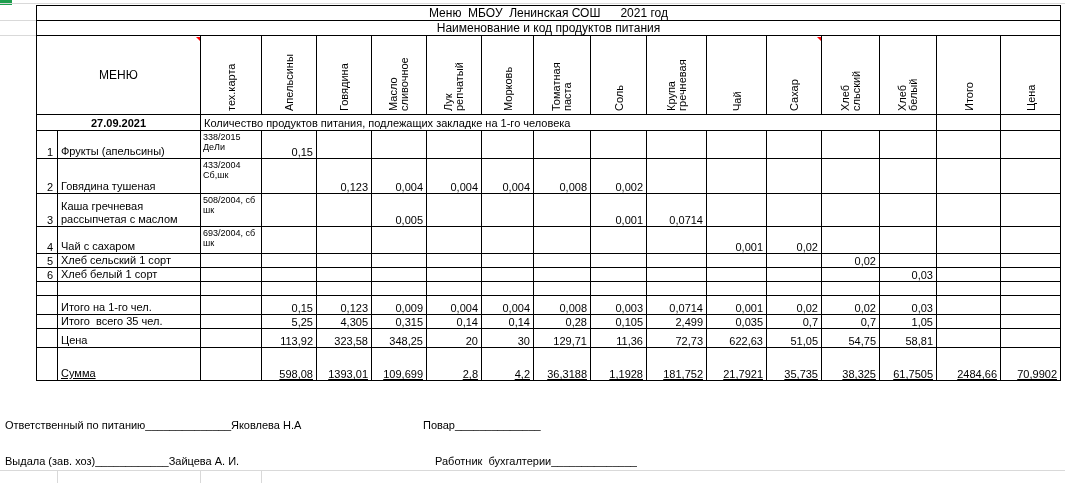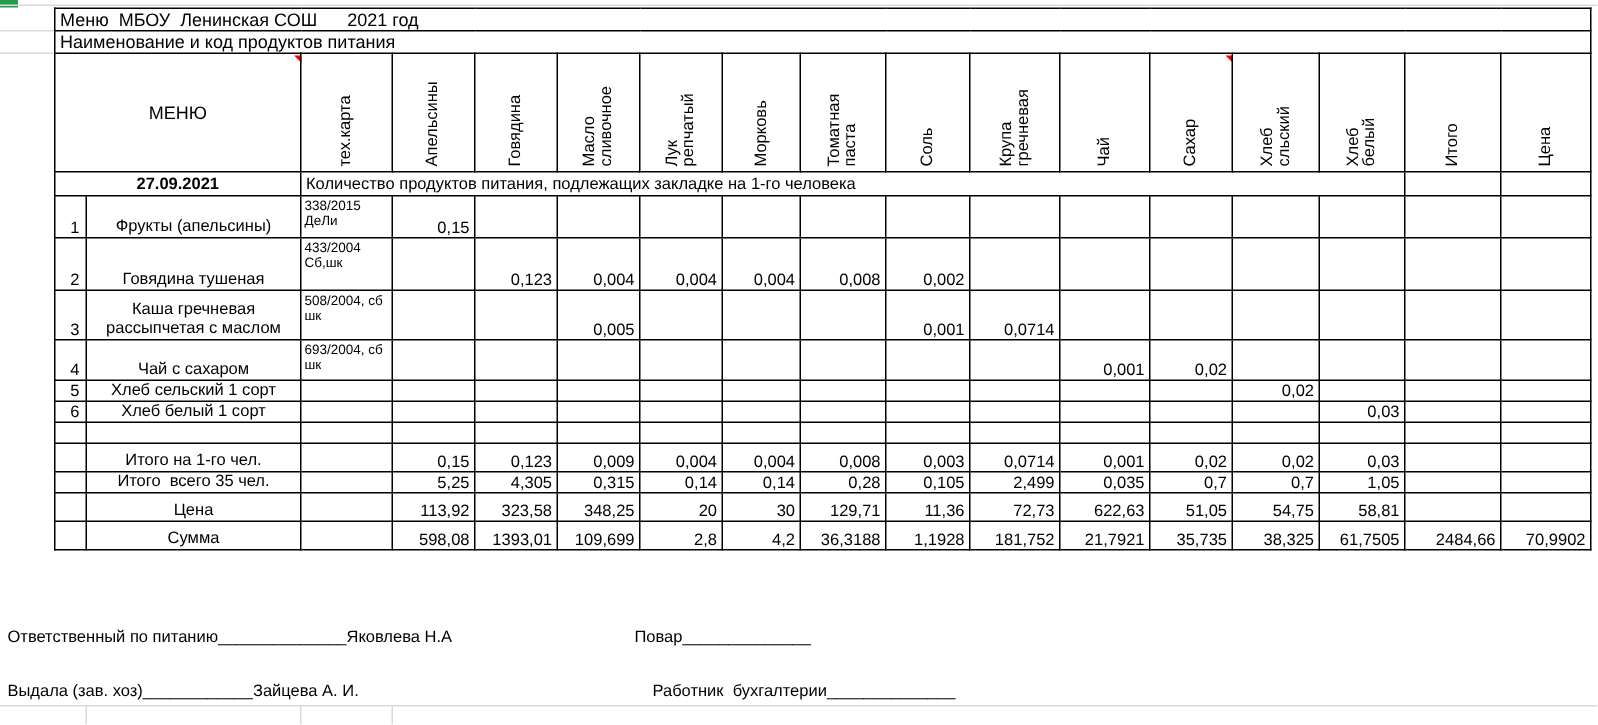--- a/index.html
+++ b/index.html
@@ -16,35 +16,35 @@
   .sheet{position:absolute;left:36px;top:5px;}
   table{border-collapse:collapse;table-layout:fixed;}
   td{
     border:1px solid #000;
     padding:0 3px;
     font-size:11px;
     vertical-align:bottom;
     overflow:hidden;
   }
   .title-cell{
-    font-size:12px;vertical-align:middle;
+    text-align:center;font-size:12px;vertical-align:middle;
     height:14px;white-space:pre;
   }
   .menu-cell{text-align:center;vertical-align:middle;font-size:12px;}
   .vhead{position:relative;height:78px;padding:0;}
   .vtext{
     position:absolute;left:50%;top:50%;
     transform:translate(-50%,-50%) rotate(-90deg);
     width:72px;font-size:11px;line-height:11px;
     text-align:left;white-space:pre-line;
   }
   .date-cell{text-align:center;font-weight:bold;vertical-align:middle;height:15px;}
   .caption-cell{text-align:left;vertical-align:middle;}
   .num{text-align:right;padding:0 4px;}
-  .name{text-align:center;white-space:pre-wrap;line-height:13px;margin-top:44px;}
+  .name{text-align:left;white-space:pre-wrap;line-height:13px;margin-top:44px;}
   .tech{font-size:9px;line-height:10px;vertical-align:top;padding:1px 2px;margin-left:28px;}
   .val{text-align:right;}
   .footer-text{position:absolute;font-size:11px;white-space:pre;}
   .corner-green{position:absolute;left:0;top:0;width:12px;height:5px;background:var(--corner-green);}
   .red-tri{position:absolute;width:0;height:0;border-top:5px solid var(--marker-red);border-left:5px solid transparent;}
   .gl{position:absolute;background:var(--gridline);}
   .gl.h{height:1px;}
   .gl.v{width:1px;}
 </style>
 </head>
@@ -334,21 +334,21 @@
           <td class="val">129,71</td>
           <td class="val">11,36</td>
           <td class="val">72,73</td>
           <td class="val">622,63</td>
           <td class="val">51,05</td>
           <td class="val">54,75</td>
           <td class="val">58,81</td>
           <td class="val"></td>
           <td class="val"></td>
         </tr>
-        <tr style="height: 19px;">
+        <tr style="height: 33px; text-decoration: underline;">
           <td class="num"></td>
           <td class="name">Сумма</td>
           <td class="tech"></td>
           <td class="val">598,08</td>
           <td class="val">1393,01</td>
           <td class="val">109,699</td>
           <td class="val">2,8</td>
           <td class="val">4,2</td>
           <td class="val">36,3188</td>
           <td class="val">1,1928</td>

